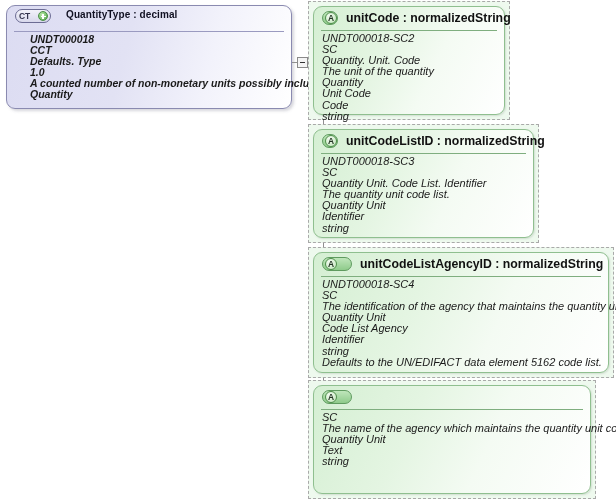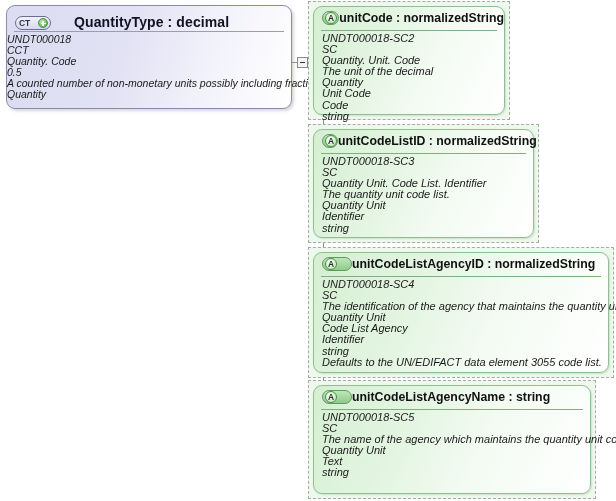--- a/index.html
+++ b/index.html
@@ -30,43 +30,44 @@
     background: linear-gradient(105deg, #dcdcf2 0%, #e2e2f4 42%, #f2f2fb 70%, #ffffff 100%);
     box-shadow: 2px 2px 3px rgba(120,120,140,0.30);
     box-sizing: border-box;
   }
   .ct-header {
     position: relative;
     height: 24px;
     padding: 3px 0 0 8px;
     box-sizing: border-box;
     display: flex;
-    align-items: flex-end;
+    align-items: flex-start;
   }
   .ct-title {
-    font-size: 14px;
+    font-size: 10px;
     font-weight: bold;
     color: #111122;
-    margin-left: 23px;
+    margin-left: 15px;
     letter-spacing: 0.1px;
     white-space: nowrap;
   }
   .ct-rule {
     position: absolute;
     left: 7px;
     right: 7px;
     top: 25px;
     height: 1px;
     background: #9a9ac0;
   }
   .ct-body {
     position: absolute;
-    left: 0;
+    left: 23px;
     top: 28px;
     right: 6px;
+    font-weight: bold;
   }
   .ct-body .line {
     font-size: 10.5px;
     font-style: italic;
     color: #1a1a1a;
     line-height: 11.1px;
     white-space: nowrap;
   }
 
   
@@ -158,20 +159,21 @@
     height: 22px;
     padding-left: 8px;
     display: flex;
     align-items: center;
     box-sizing: border-box;
   }
   .attr-title {
     font-size: 12.3px;
     font-weight: bold;
     color: #111;
+    margin-left: 8px;
     white-space: nowrap;
   }
   .attr-rule {
     position: absolute;
     left: 7px;
     right: 7px;
     top: 23px;
     height: 1px;
     background: #7fae7f;
   }
@@ -227,22 +229,22 @@
     <span class="badge-ct">
       <span class="ct-letters">CT</span>
       <span class="plus-dot"></span>
     </span>
     <span class="ct-title">QuantityType : decimal</span>
   </div>
   <div class="ct-rule"></div>
   <div class="ct-body">
     <div class="line">UNDT000018</div>
     <div class="line">CCT</div>
-    <div class="line">Quantity. Code</div>
-    <div class="line">0.5</div>
+    <div class="line">Defaults. Type</div>
+    <div class="line">1.0</div>
     <div class="line">A counted number of non-monetary units possibly including fractions.</div>
     <div class="line">Quantity</div>
   </div>
 </div>
 
 <div class="abs conn-layer">
 
   <div class="conn-line h-line" style="left:292px; top:62px; width:5px;"></div>
 
   <div class="expander" style="left: 297px; top: 57px;"></div>
@@ -263,21 +265,21 @@
       <span class="badge-a">
         <span class="a-circle">A</span>
       </span>
       <span class="attr-title">unitCode : normalizedString</span>
     </div>
     <div class="attr-rule"></div>
     <div class="attr-body">
       <div class="line">UNDT000018-SC2</div>
       <div class="line">SC</div>
       <div class="line">Quantity. Unit. Code</div>
-      <div class="line">The unit of the decimal</div>
+      <div class="line">The unit of the quantity</div>
       <div class="line">Quantity</div>
       <div class="line">Unit Code</div>
       <div class="line">Code</div>
       <div class="line">string</div>
     </div>
   </div>
 </div>
 
 <div class="attr-wrap" style="left:308px; top:124px; width:231px; height:119px;">
   <div class="attr-box">
@@ -310,36 +312,34 @@
     </div>
     <div class="attr-rule"></div>
     <div class="attr-body">
       <div class="line">UNDT000018-SC4</div>
       <div class="line">SC</div>
       <div class="line">The identification of the agency that maintains the quantity unit code list</div>
       <div class="line">Quantity Unit</div>
       <div class="line">Code List Agency</div>
       <div class="line">Identifier</div>
       <div class="line">string</div>
-      <div class="line">Defaults to the UN/EDIFACT data element 3055 code list.</div>
+      <div class="line">Defaults to the UN/EDIFACT data element 5162 code list.</div>
     </div>
   </div>
 </div>
 
 <div class="attr-wrap" style="left:308px; top:380px; width:288px; height:119px;">
   <div class="attr-box">
     <div class="attr-header">
       <span class="badge-a">
         <span class="a-circle">A</span>
       </span>
-      <span class="attr-title">unitCodeListAgencyName : string</span>
     </div>
     <div class="attr-rule"></div>
     <div class="attr-body">
-      <div class="line">UNDT000018-SC5</div>
       <div class="line">SC</div>
       <div class="line">The name of the agency which maintains the quantity unit code list.</div>
       <div class="line">Quantity Unit</div>
       <div class="line">Text</div>
       <div class="line">string</div>
     </div>
   </div>
 </div>
 
 </body></html>

